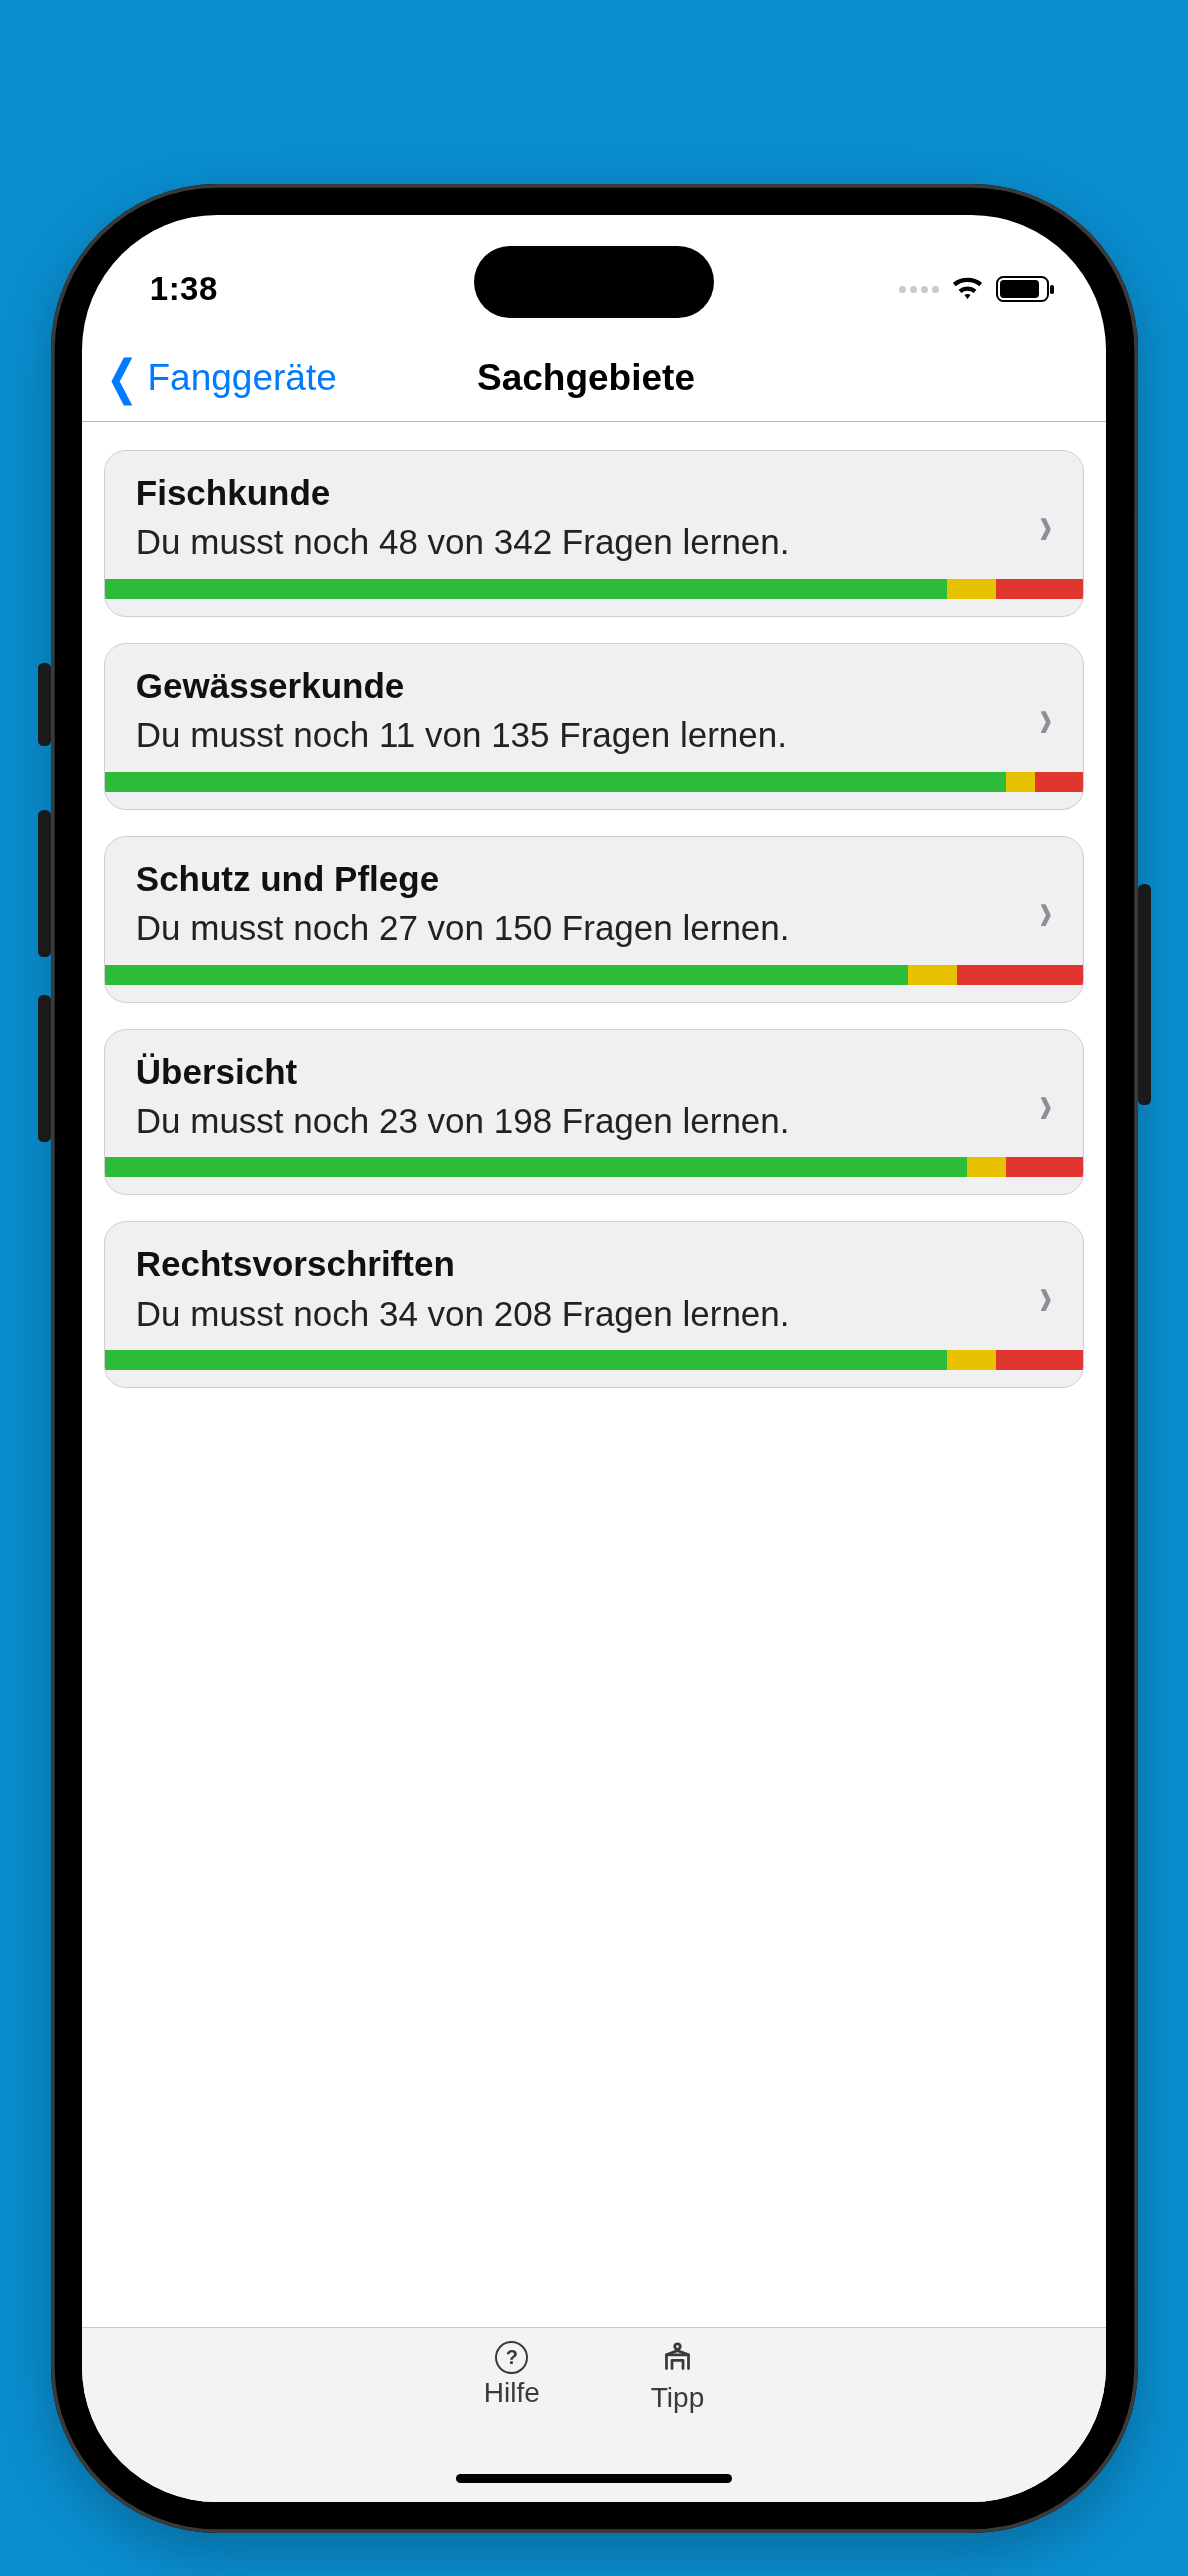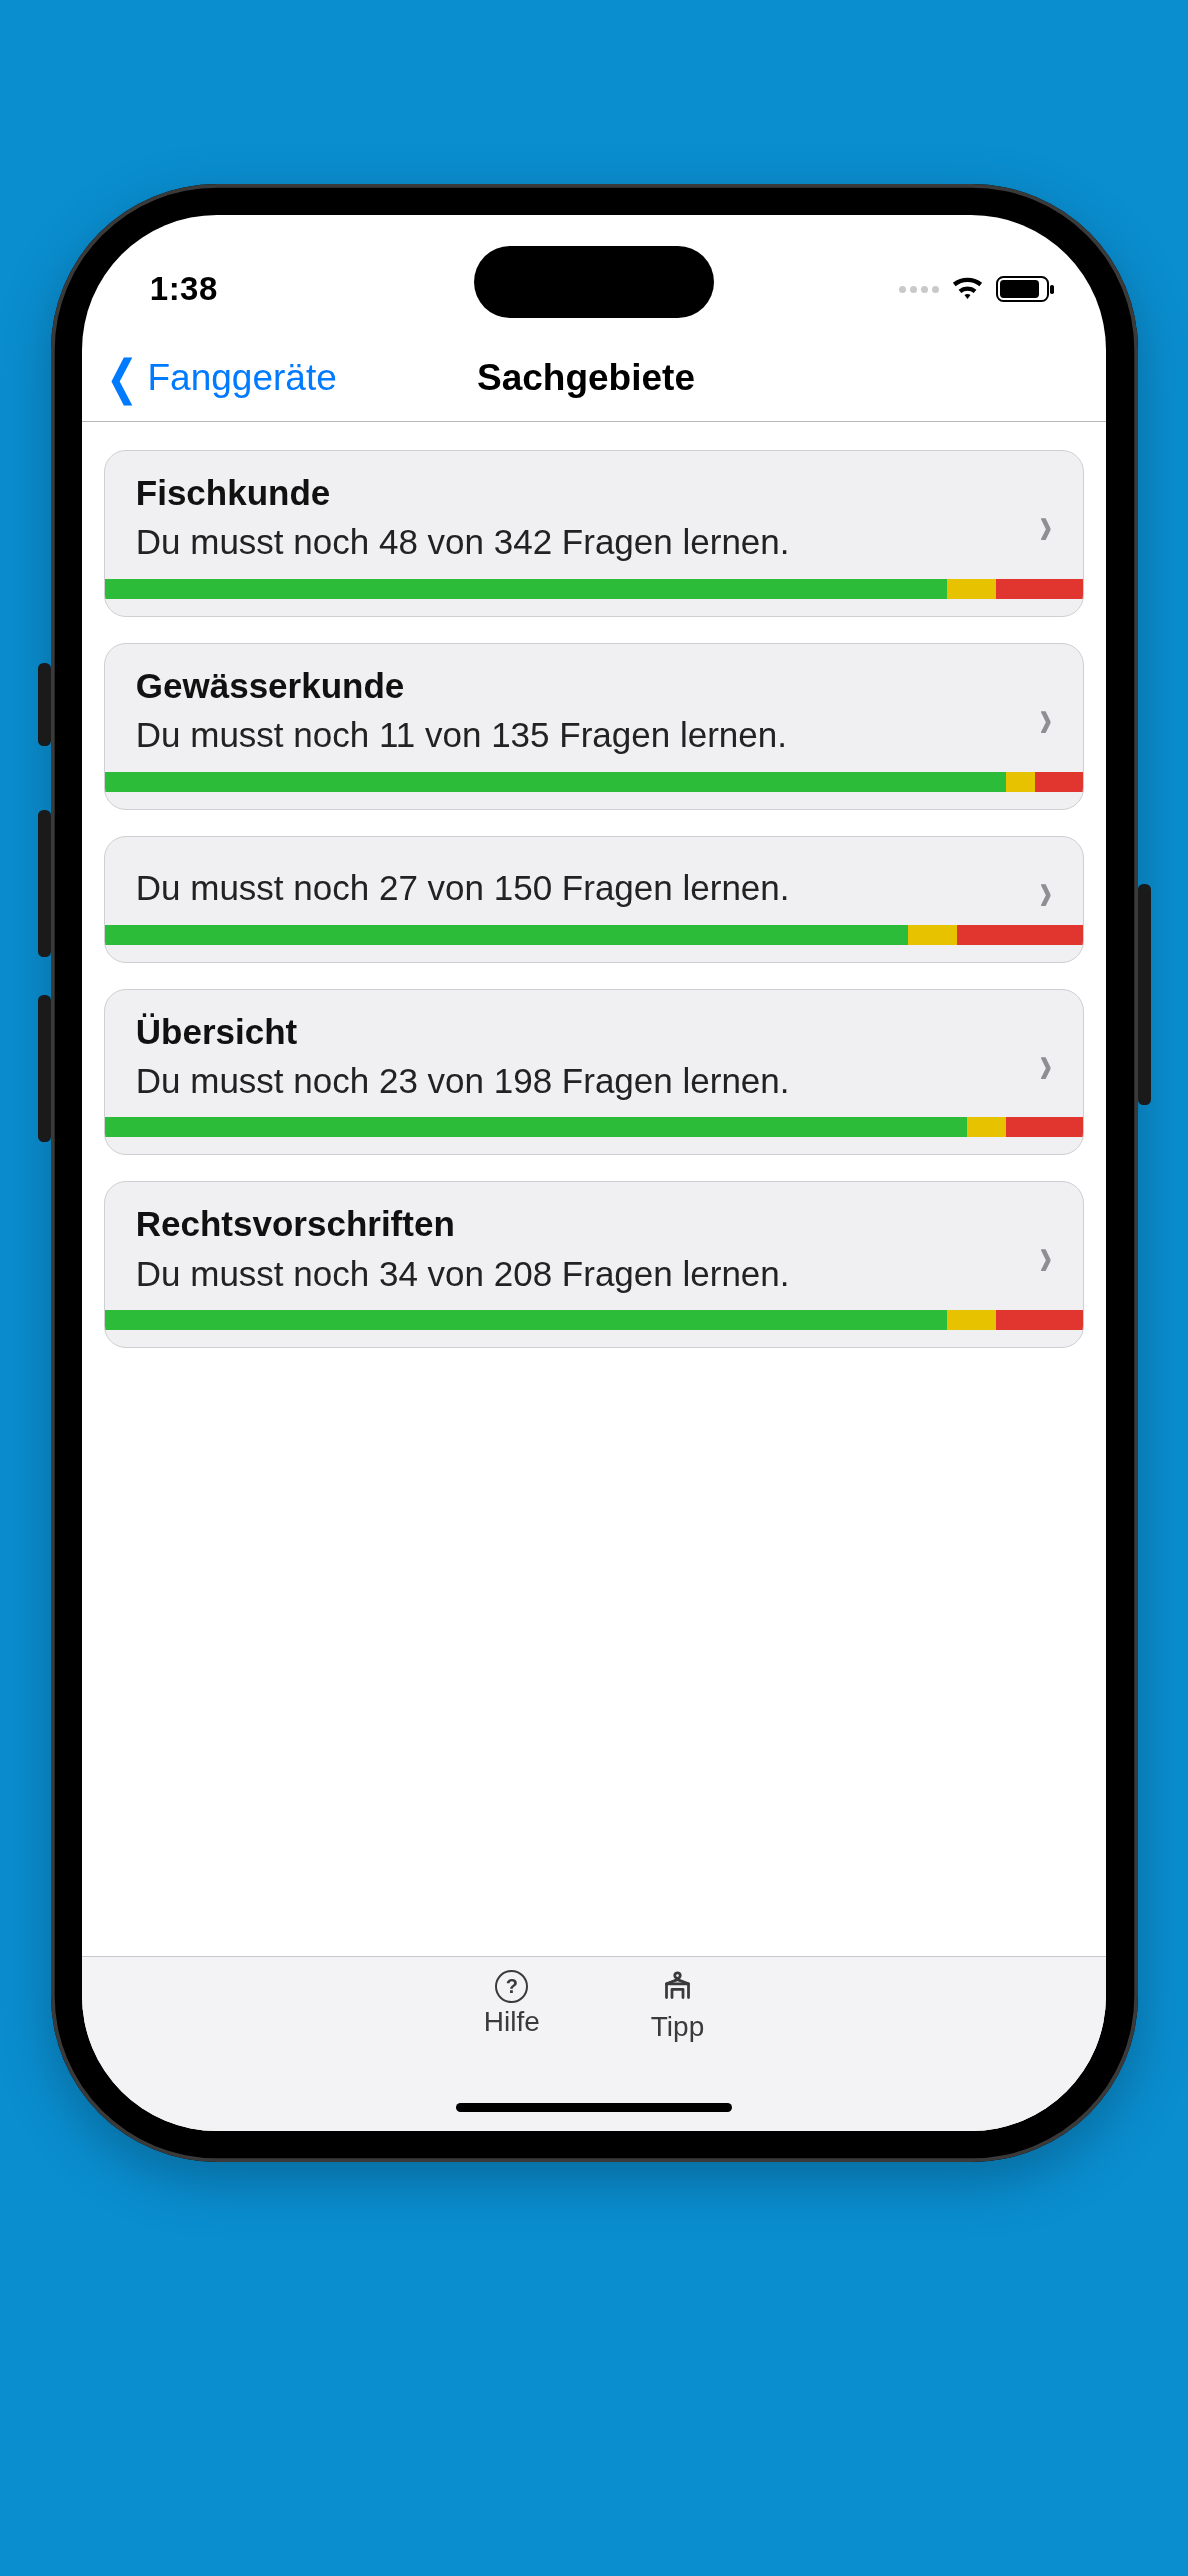--- a/index.html
+++ b/index.html
@@ -9,21 +9,21 @@
       width: 1188px;
       height: 2576px;
       display: flex;
       align-items: flex-start;
       justify-content: center;
       overflow: hidden;
     }
     .phone-outer {
       margin-top: 184px;
       width: 1087px;
-      height: 1978px;
+      height: 2349px;
       background: #000;
       border-radius: 166px;
       padding: 16.6px;
       position: relative;
       box-shadow: 0 0 0 3.7px #3a3a3a inset, 0 18.4px 55px rgba(0,0,0,.25);
     }
     .phone-inner {
       width: 100%;
       height: 100%;
       background: #000;
@@ -255,20 +255,21 @@
             </div>
             <div class="bar">
               <div class="green" style="width: 92%;"></div>
               <div class="yellow" style="width: 3%;"></div>
               <div class="red" style="width: 5%;"></div>
             </div>
           </div>
           <div class="card">
             <div class="card-top">
               <div>
+                <div class="card-title">Schutz und Pflege</div>
                 <div class="card-sub">Du musst noch 27 von 150 Fragen lernen.</div>
               </div>
               <div class="chev">›</div>
             </div>
             <div class="bar">
               <div class="green" style="width: 82%;"></div>
               <div class="yellow" style="width: 5%;"></div>
               <div class="red" style="width: 13%;"></div>
             </div>
           </div>

